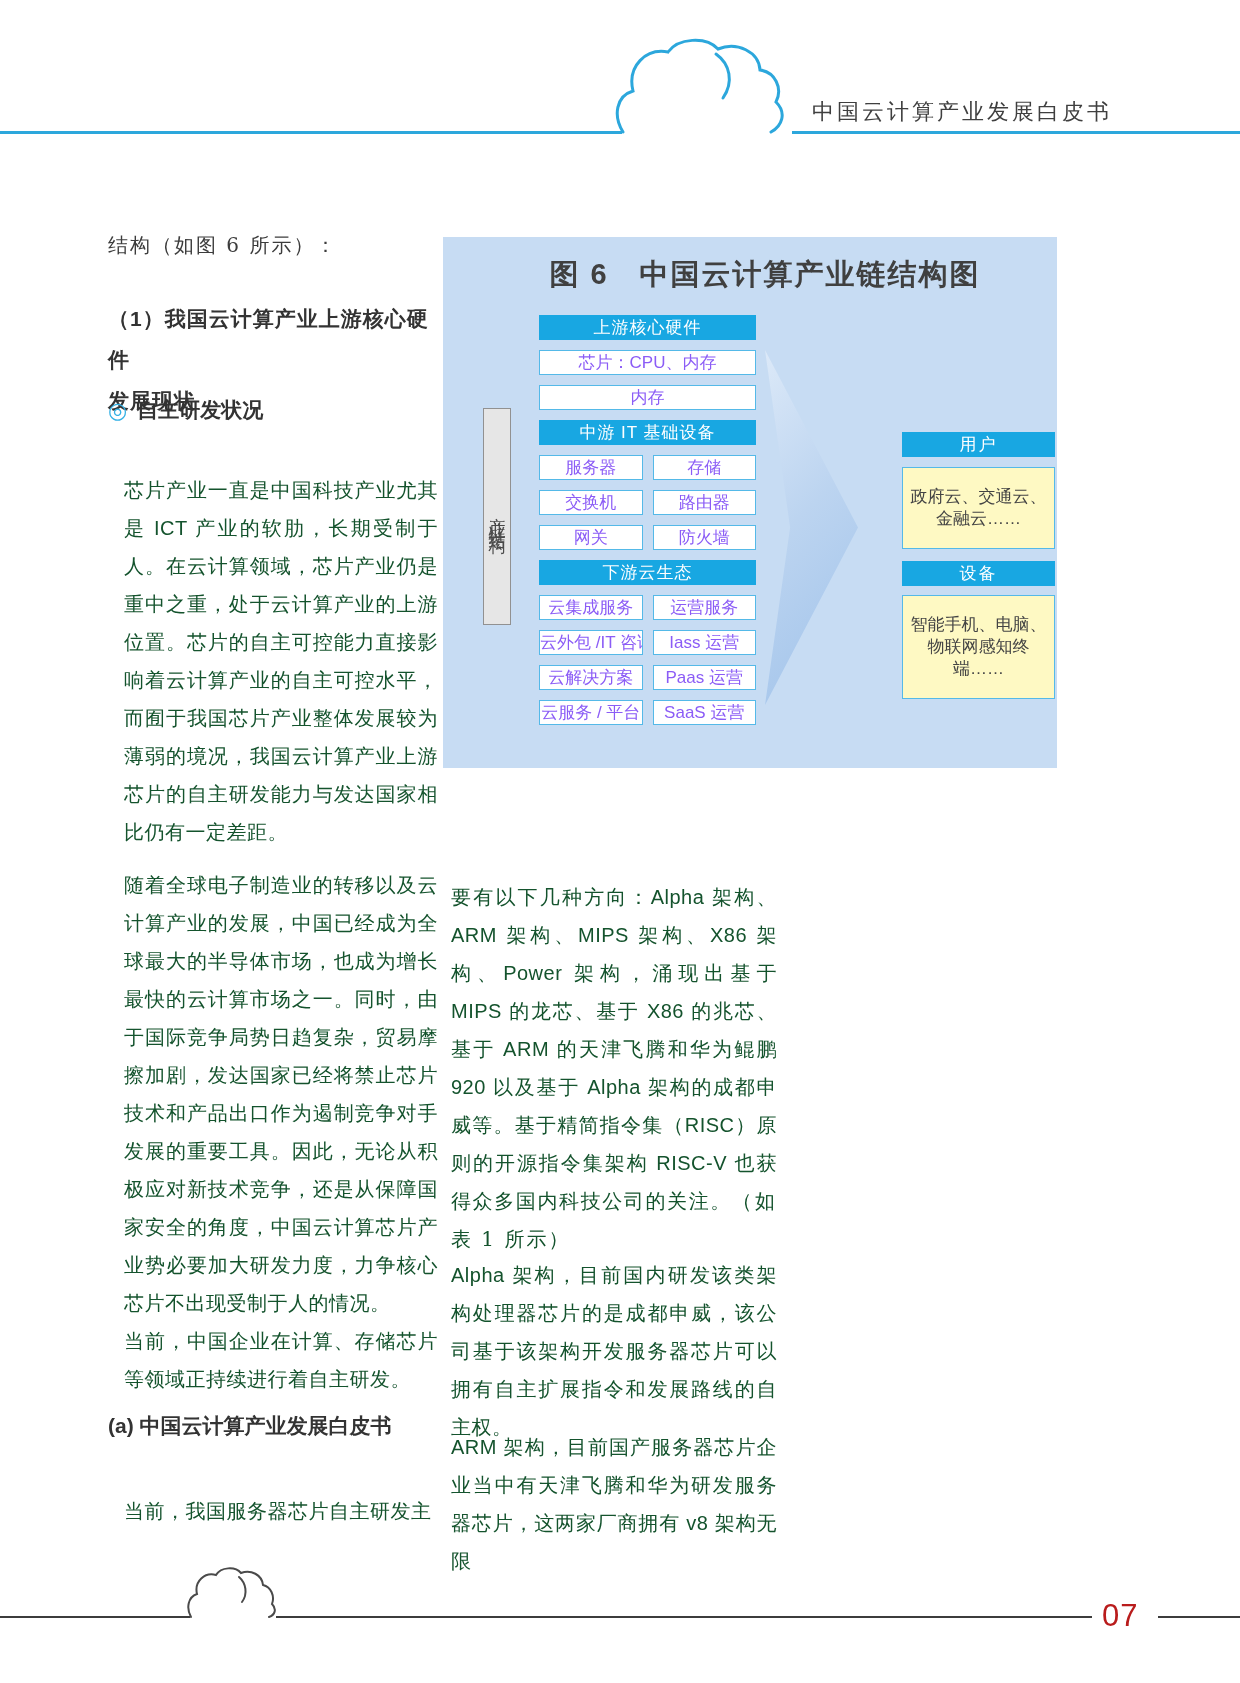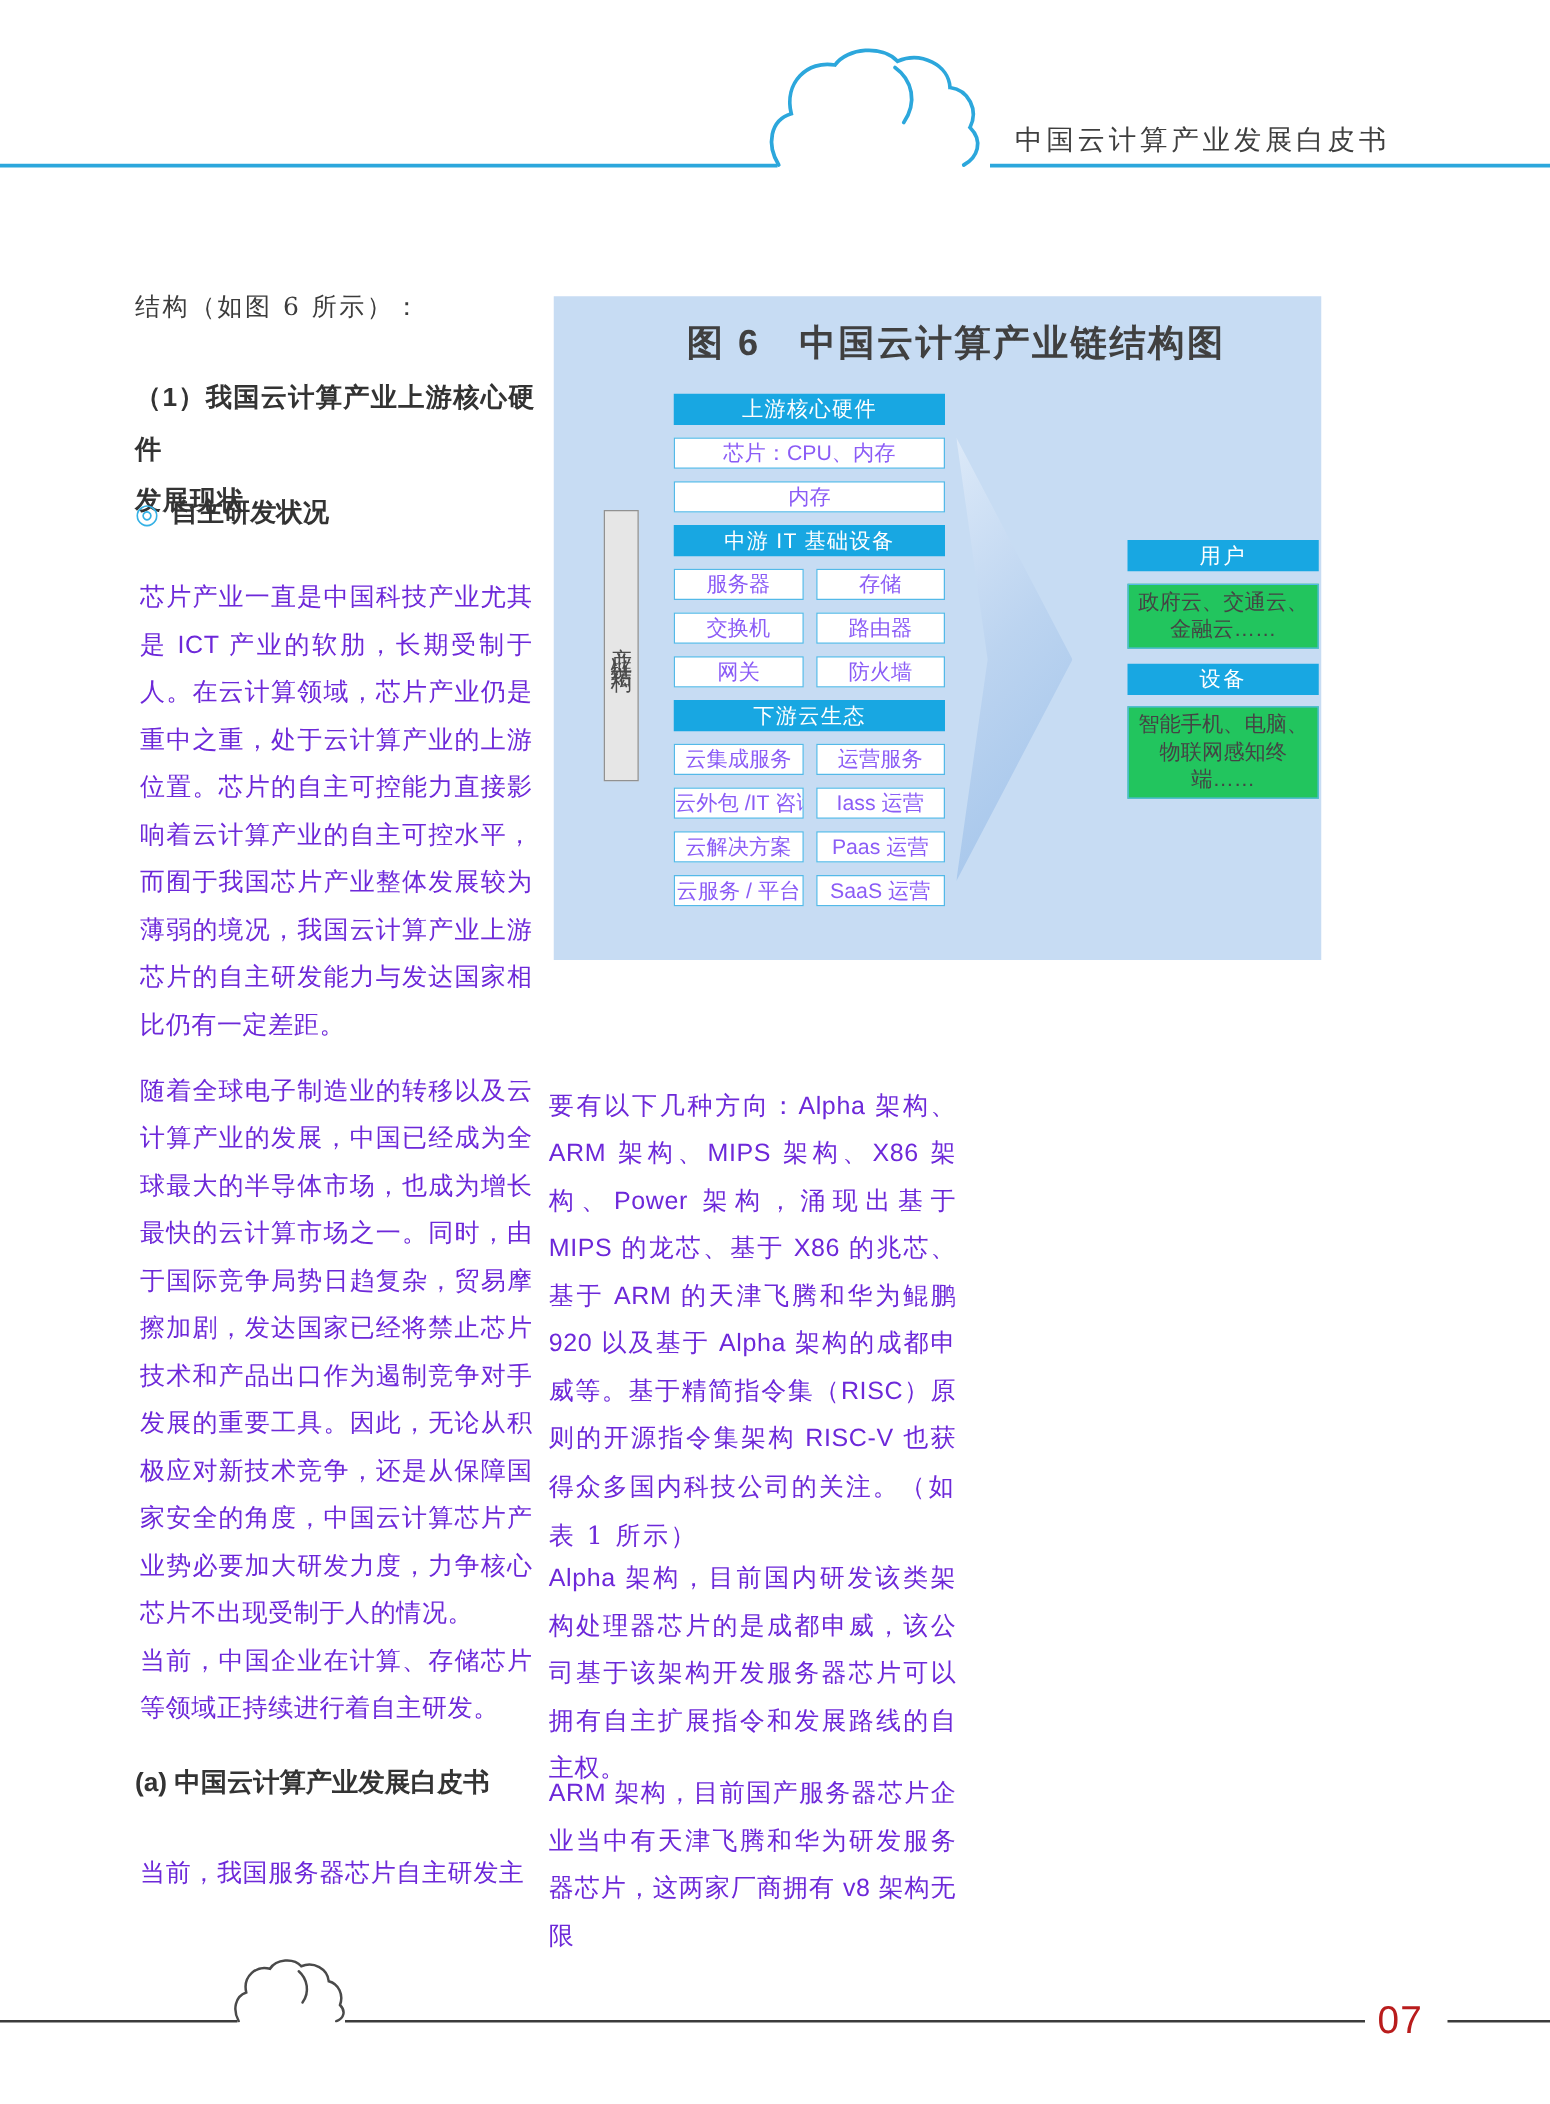--- a/index.html
+++ b/index.html
@@ -21,21 +21,21 @@
     font-family:"DejaVu Serif","Liberation Serif",serif;letter-spacing:2px;
   }
   .sec-heading{
     position:absolute;left:108px;top:298px;width:330px;font-size:21px;line-height:41px;
     font-weight:bold;color:#333;letter-spacing:1px;
   }
   .subsec{position:absolute;left:108px;top:396px;font-size:21px;font-weight:bold;color:#333;}
   .subsec .ring{color:#35b1e5;font-weight:normal;font-size:22px;margin-right:10px;vertical-align:-1px;}
   .para{
     position:absolute;left:108px;width:314px;font-size:20px;line-height:38px;
-    text-align:justify;letter-spacing:0.5px;color:#6d28d9;margin:4px;
+    text-align:justify;letter-spacing:0.5px;color:#14532d;margin:16px;
   }
   .para-r{left:435px;width:326px;}
   .sub-a{
     position:absolute;left:108px;top:1412px;font-size:21px;font-weight:bold;color:#333;
   }
   .kai{font-family:"DejaVu Serif","Liberation Serif",serif;letter-spacing:2px;}
   
   .fig{
     position:absolute;left:443px;top:237px;width:614px;height:531px;
     background:#c7dcf3;
@@ -70,22 +70,22 @@
     position:absolute;left:322px;top:113px;width:93px;height:355px;
     background:linear-gradient(135deg,#dce9f8 0%,#bcd4f0 45%,#9fc2ea 100%);
     clip-path:polygon(0% 0%,100% 50%,0% 100%,27% 50%);
   }
   .rstack{
     position:absolute;left:419px;top:195px;width:153px;
     display:flex;flex-direction:column;margin-left:40px;
   }
   .rstack .hdr{letter-spacing:2px;}
   .wbox2{
-    background:#22c55e;border:1px solid #54b9e8;color:#444;text-align:center;
-    font-size:17px;line-height:22px;padding:3px 2px;
+    background:#fef9c3;border:1px solid #54b9e8;color:#444;text-align:center;
+    font-size:17px;line-height:22px;padding:18px 2px;
   }
   .g10{height:10px;} .g12{height:12px;} .g9{height:9px;}
   
   .fline{position:absolute;top:1616px;height:2px;background:#3c3c3c;}
   .page-num{
     position:absolute;left:1102px;top:1598px;font-size:31px;color:#b91c1c;letter-spacing:1px;
   }
   svg{display:block;}
 </style>
 </head>

